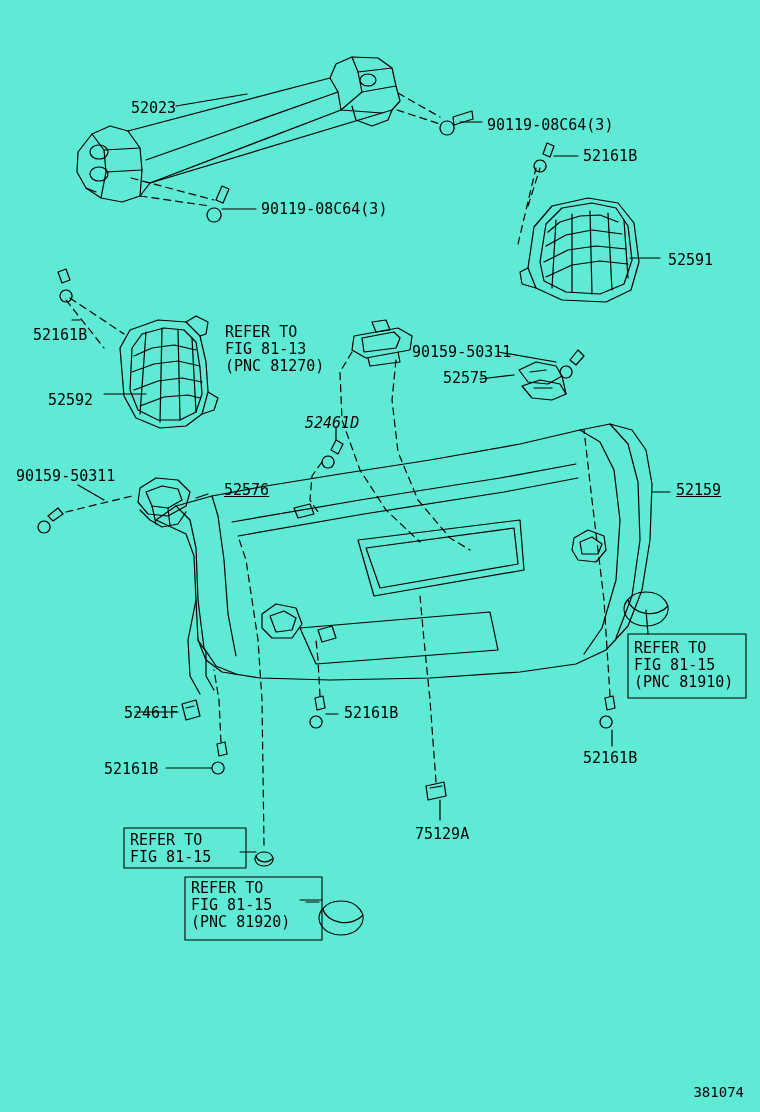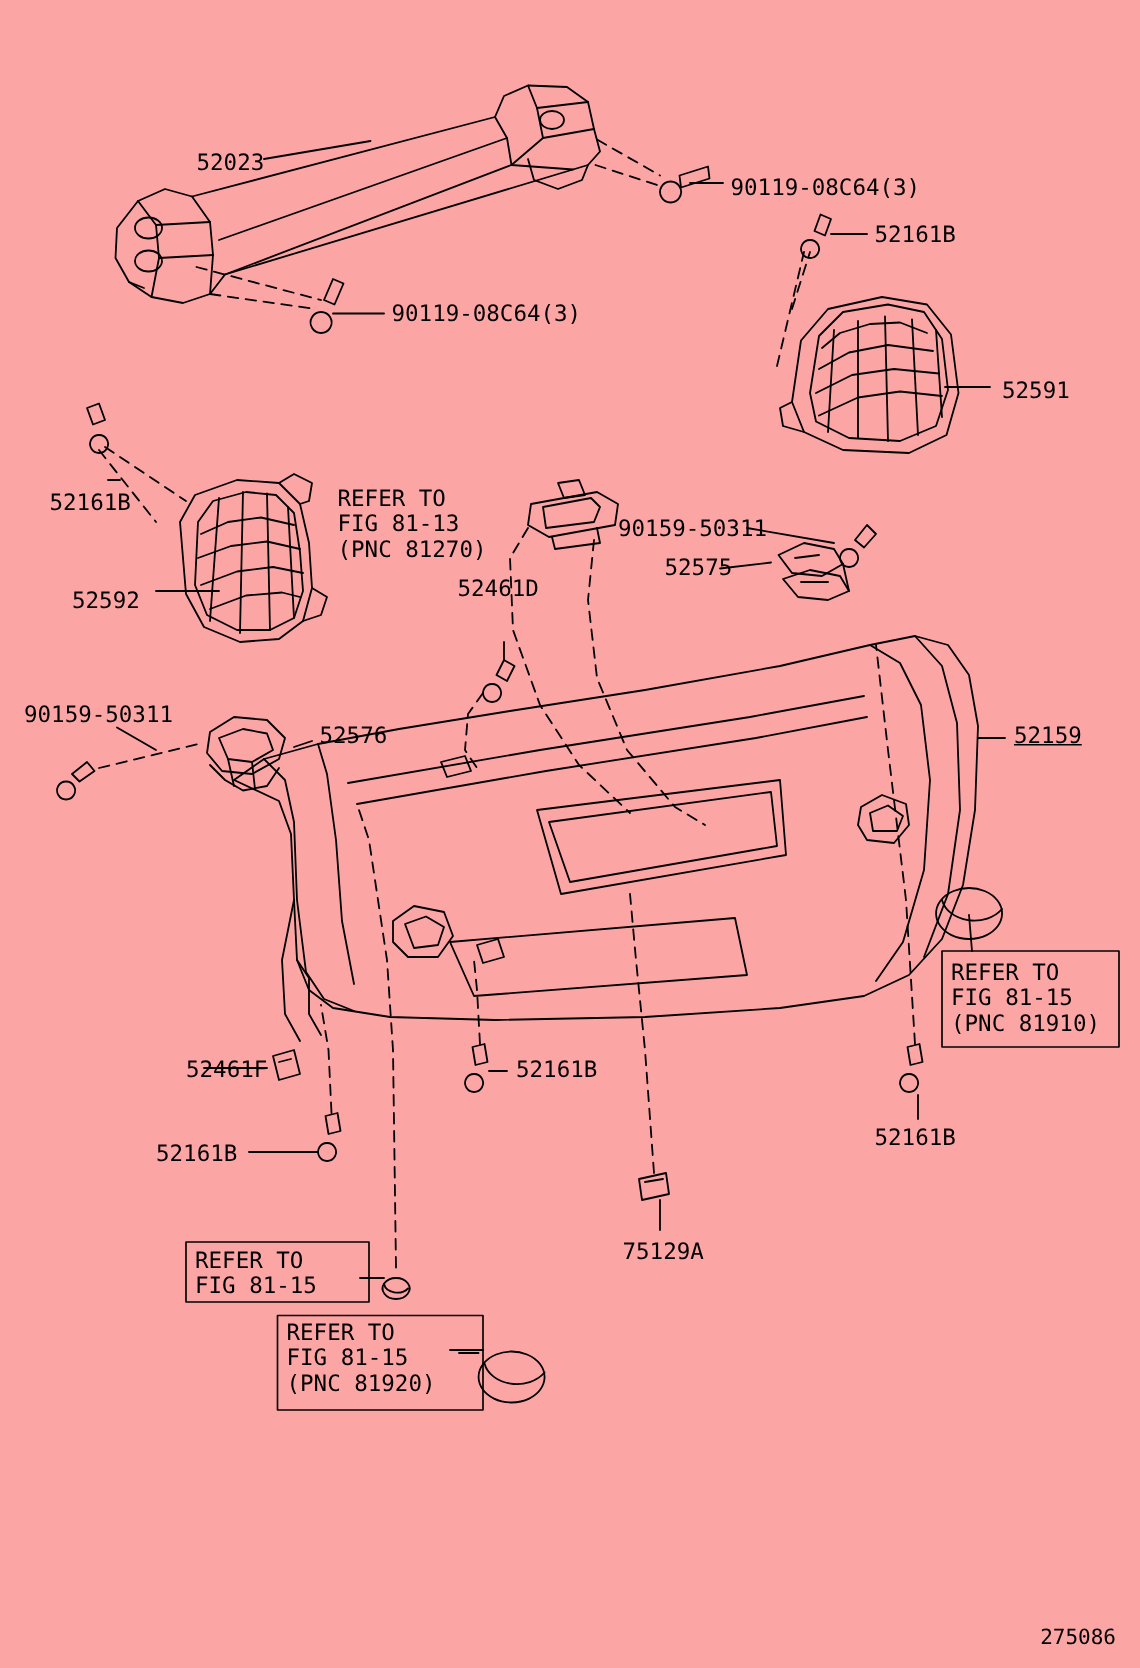--- a/index.html
+++ b/index.html
@@ -4,21 +4,21 @@
 <style>
   html, body {
     margin: 0;
     padding: 0;
     background: #ffffff;
   }
   #page {
     position: relative;
     width: 760px;
     height: 1112px;
-    background: #fca5a5;
+    background: #5eead4;
     overflow: hidden;
     font-family: "DejaVu Sans Mono", monospace;
     color: #000000;
   }
   #art {
     position: absolute;
     left: 0;
     top: 0;
     width: 760px;
     height: 1112px;
@@ -285,33 +285,33 @@
   <div class="lbl" style="left:583px; top:148px;">52161B</div>
   <div class="lbl" style="left:261px; top:201px;">90119-08C64(3)</div>
   <div class="lbl" style="left:668px; top:252px;">52591</div>
   <div class="lbl" style="left:33px;  top:327px;">52161B</div>
   <div class="lbl" style="left:225px; top:324px;">REFER TO
 FIG 81-13
 (PNC 81270)</div>
   <div class="lbl" style="left:412px; top:344px;">90159-50311</div>
   <div class="lbl" style="left:443px; top:370px;">52575</div>
   <div class="lbl" style="left:48px;  top:392px;">52592</div>
-  <div class="lbl" style="left:305px; top:384px;">52461D</div>
+  <div class="lbl" style="left:305px; top:415px;font-style:italic;">52461D</div>
   <div class="lbl" style="left:16px;  top:468px;">90159-50311</div>
-  <div class="lbl" style="left:213px; top:482px;">52576</div>
+  <div class="lbl" style="left:224px; top:482px;text-decoration:underline;">52576</div>
   <div class="lbl" style="left:676px; top:482px;text-decoration:underline;">52159</div>
   <div class="lbl" style="left:634px; top:640px;">REFER TO
 FIG 81-15
 (PNC 81910)</div>
   <div class="lbl" style="left:76px;  top:705px;margin-left:48px;">52461F</div>
   <div class="lbl" style="left:344px; top:705px;">52161B</div>
   <div class="lbl" style="left:104px; top:761px;">52161B</div>
   <div class="lbl" style="left:583px; top:750px;">52161B</div>
   <div class="lbl" style="left:415px; top:826px;">75129A</div>
   <div class="lbl" style="left:130px; top:832px;">REFER TO
 FIG 81-15</div>
   <div class="lbl" style="left:191px; top:880px;">REFER TO
 FIG 81-15
 (PNC 81920)</div>
 
-  <div class="figno">275086</div>
+  <div class="figno">381074</div>
 
 </div>
 
 </body></html>

